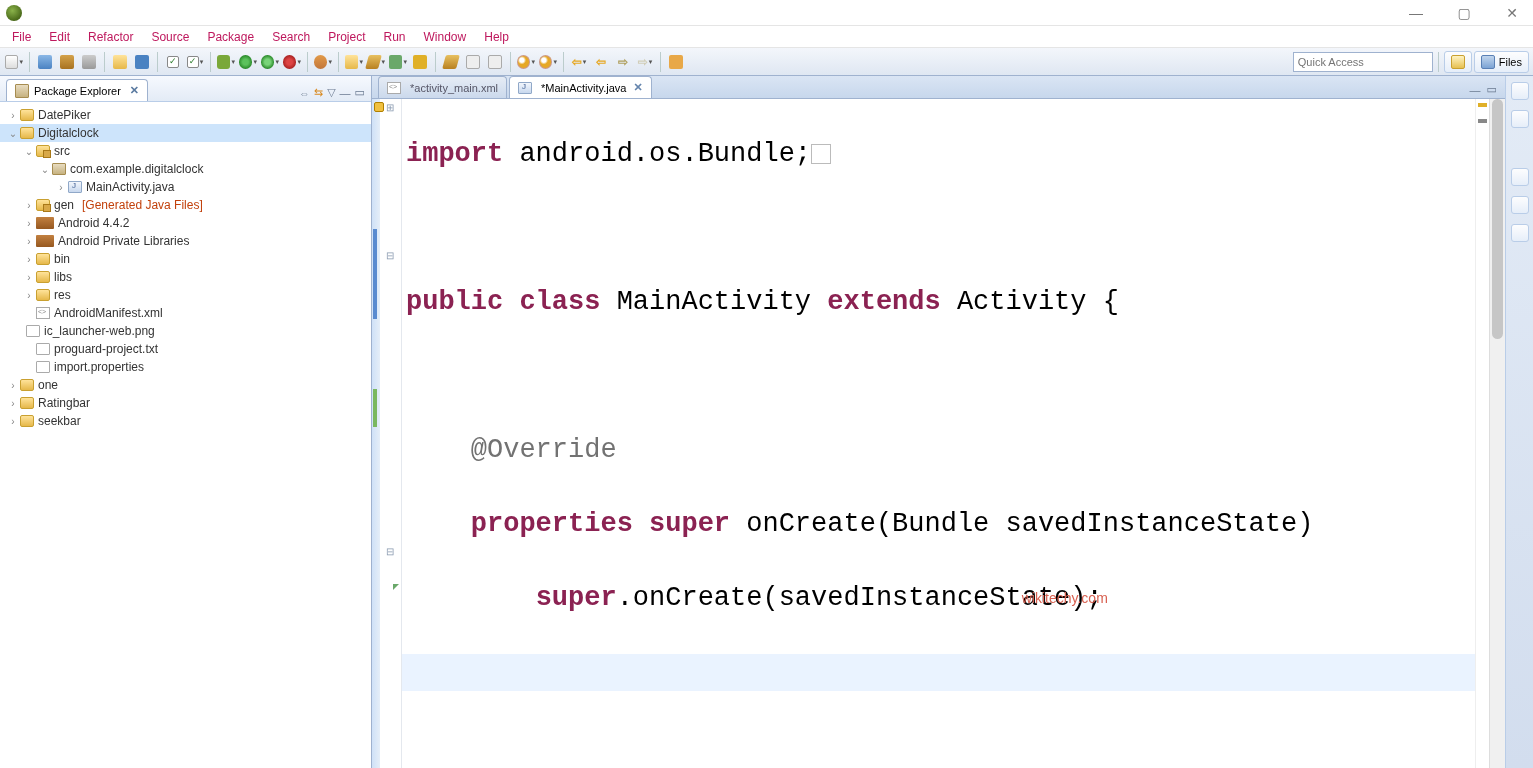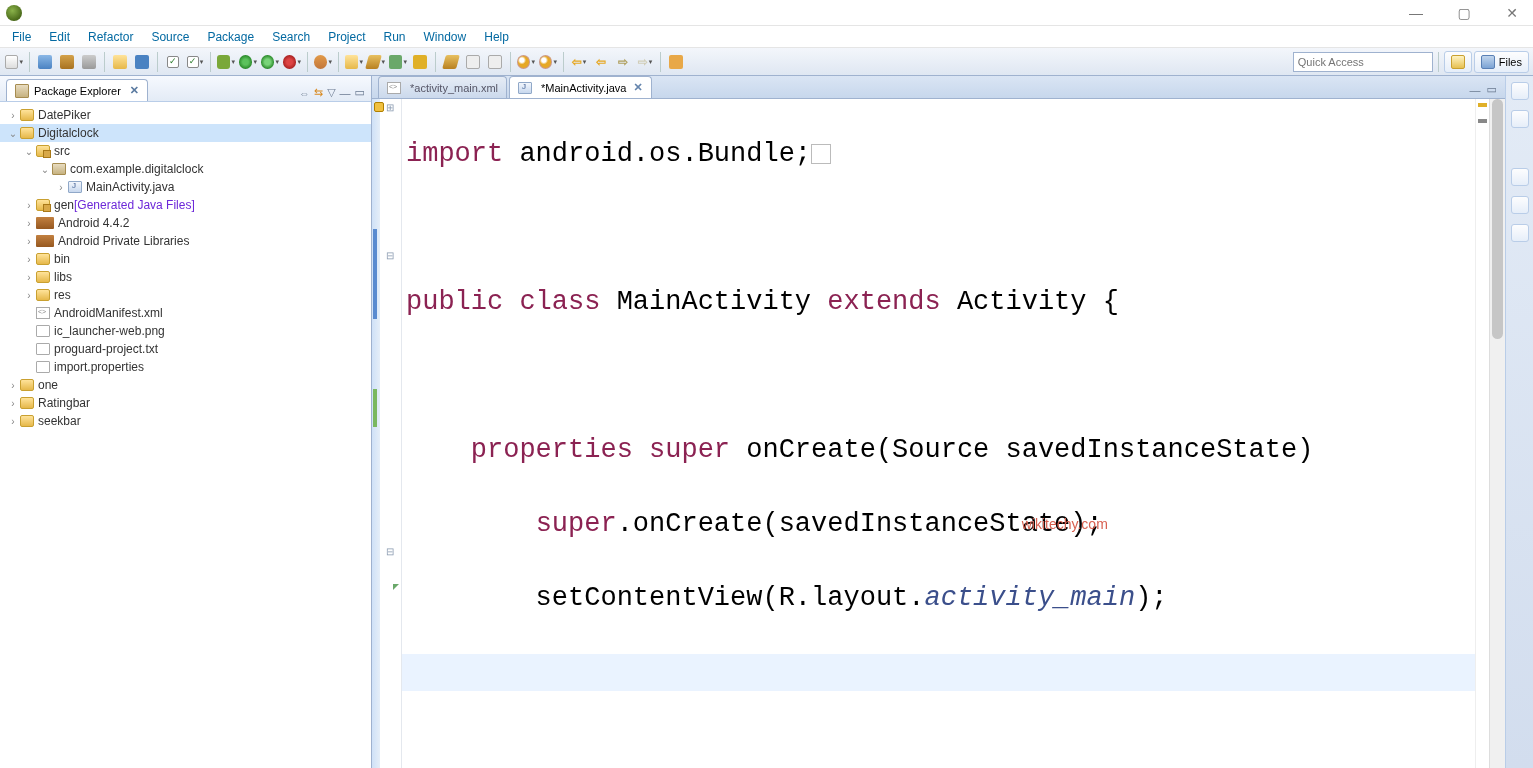--- a/index.html
+++ b/index.html
@@ -6,21 +6,21 @@
 body { font-family: "Segoe UI", Tahoma, sans-serif; font-size: 12px; background: #f0f0f0; overflow: hidden; width: 1533px; height: 768px; }
 
 
 .title-bar { height: 26px; background: #fff; display: flex; align-items: center; padding: 0 6px; color: #777; font-size: 12px; border-bottom: 1px solid #e5e5e5; }
 .title-bar .app-icon { width: 16px; height: 16px; border-radius: 50%; background: radial-gradient(circle at 40% 35%, #8ab24a 0%, #4a6a1a 70%); margin-right: 6px; }
 .title-bar .win-btns { margin-left: auto; display: flex; gap: 18px; color: #777; }
 .title-bar .win-btns span { width: 30px; text-align: center; cursor: pointer; font-size: 14px; }
 
 
 .menu-bar { height: 22px; background: #fff; display: flex; align-items: center; padding: 0 4px; gap: 2px; border-bottom: 1px solid #e5e5e5; }
-.menu-bar .item { padding: 2px 8px; color: #0369a1; cursor: pointer; }
+.menu-bar .item { padding: 2px 8px; color: #be185d; cursor: pointer; }
 
 
 .toolbar { height: 28px; background: linear-gradient(#f3f6fb,#dfe7f2); border-bottom: 1px solid #9fb2cf; display: flex; align-items: center; padding: 0 4px; gap: 2px; }
 .toolbar .tb-btn { width: 20px; height: 20px; display: inline-flex; align-items: center; justify-content: center; cursor: pointer; border: 1px solid transparent; border-radius: 2px; }
 .toolbar .sep { width: 1px; height: 20px; background: #bcc; margin: 0 3px; }
 .toolbar .tb-drop::after { content: "▾"; font-size: 7px; color: #555; margin-left: 1px; }
 .toolbar .quick { margin-left: auto; }
 .toolbar input.quick-access { width: 140px; height: 20px; border: 1px solid #9fb2cf; padding: 0 4px; font-size: 11px; color: #888; background: #fff; }
 .toolbar .persp-btn { height: 22px; padding: 0 6px; display: flex; align-items: center; gap: 4px; border: 1px solid #b9cde8; background: linear-gradient(#fdfdfe,#e6eef9); border-radius: 3px; cursor: pointer; font-size: 11px; }
 
@@ -63,21 +63,21 @@
 .ni-folder { background: linear-gradient(#ffe39a,#e6b84a); border-radius:2px; border:1px solid #c9a030; }
 .ni-folder-src { background: linear-gradient(#ffe39a,#e6b84a); border-radius:2px; border:1px solid #c9a030; position:relative; }
 .ni-folder-src::after { content:""; position:absolute; right:-2px; bottom:-2px; width:6px; height:6px; background:#d8a848; border:1px solid #a87818; }
 .ni-pkg { background: linear-gradient(#e8dcc0,#c6b280); border-radius:1px; border:1px solid #a68c50; }
 .ni-java { background: linear-gradient(#f2f6fc,#c8d8ee); border:1px solid #90a8c8; border-radius:1px; position:relative; }
 .ni-java::after { content:"J"; font-size:8px; color:#3a5a90; position:absolute; top:-1px; left:3px; }
 .ni-lib { background: linear-gradient(#c28040,#965820); border-radius:1px; width:18px; }
 .ni-file { background:#fff; border:1px solid #aaa; border-radius:1px; }
 .ni-xml { background:#fff; border:1px solid #aaa; position:relative; }
 .ni-xml::after { content:"<>"; font-size:7px; color:#888; position:absolute; top:0; left:1px; }
-.gen-note { color:#6d28d9; }
+.gen-note { color:#c2410c;margin-left:8px; }
 
 
 .pane-center { flex:1; display:flex; flex-direction:column; background:#eceff4; }
 .editor-tabs { height: 26px; background: linear-gradient(#dae5f4,#c7d7ec); display:flex; align-items:flex-end; padding-left:6px; border-bottom:1px solid #9fb2cf; }
 .ed-tab { height:22px; padding:0 8px; margin-right:2px; display:flex; align-items:center; gap:5px; font-size:11px; cursor:pointer; border:1px solid #9fb2cf; border-bottom:none; border-top-left-radius:4px; border-top-right-radius:4px; }
 .ed-tab.inactive { background: linear-gradient(#e6ecf5,#cbd9ec); color:#556; }
 .ed-tab.active { background:#fff; }
 .ed-tab .tab-close { color:#6585ad; font-weight:bold; margin-left:2px; }
 .ed-toolbar { margin-left:auto; display:flex; gap:6px; align-items:center; padding:0 8px 2px; color:#6a7a90; font-size:11px; }
 .editor-body { flex:1; display:flex; background:#fff; position:relative; }
@@ -85,21 +85,21 @@
 .gut-strip { position:absolute; top:0; bottom:0; left:0; width:8px; background:linear-gradient(to right,#cfe1f7,#e5eef8); }
 .fold-mark { position:absolute; left:14px; font-size:10px; color:#8a9ab0; }
 .warn-mark { position:absolute; left:2px; width:10px; height:10px; background:#f0c040; border:1px solid #b08000; border-radius:2px; }
 .change-mark { position:absolute; left:1px; width:4px; background:#5a8bd0; }
 .add-mark { position:absolute; left:1px; width:4px; background:#7ab860; }
 .over-mark { position:absolute; right:2px; width:0; height:0; border-top:6px solid #6aa86a; border-right:6px solid transparent; }
 
 .code { flex:1; font-family: Consolas, "Courier New", monospace; font-size:27px; line-height:37px; overflow:hidden; white-space:pre; position:relative; padding-left:0px; }
 .code .line { padding-left: 4px; }
 .code .hl-line { background:#eaf3ff; }
-.kw { color:#8b2252; font-weight:normal; }
+.kw { color:#8b2252; font-weight:bold; }
 .ann { color:#727272; }
 .static-ref { color:#3b4f8b; font-style:italic; }
 .cursor-box { border:1px solid #bbb; display:inline-block; width:20px; height:20px; vertical-align:middle; }
 .watermark1 { position:absolute; color:#d86050; font-size:14px; font-family:sans-serif; pointer-events:none; }
 
 .sb-track-v { width:16px; background:#f0f0f0; border-left:1px solid #ddd; position:relative; }
 .sb-thumb-v { position:absolute; left:2px; right:2px; top:0; height:240px; background:#c6c6c6; border-radius:6px; }
 
 .overview-ruler { width:14px; background:#fff; border-left:1px solid #eee; position:relative; }
 .ovr-mark { position:absolute; left:2px; right:2px; height:4px; }
@@ -312,21 +312,21 @@
       <div class="tree-row" style="padding-left:22px">
           <span class="tw">›</span>
           <span class="node-ic ni-folder"></span>
           <span>res</span>
         </div>
       <div class="tree-row" style="padding-left:22px">
           <span class="tw"></span>
           <span class="node-ic ni-xml"></span>
           <span>AndroidManifest.xml</span>
         </div>
-      <div class="tree-row" style="padding-left:22px">
+      <div class="tree-row" style="padding-left:12px">
           <span class="tw"></span>
           <span class="node-ic ni-file"></span>
           <span>ic_launcher-web.png</span>
         </div>
       <div class="tree-row" style="padding-left:22px">
           <span class="tw"></span>
           <span class="node-ic ni-file"></span>
           <span>proguard-project.txt</span>
         </div>
       <div class="tree-row" style="padding-left:22px">
@@ -379,23 +379,23 @@
         <span class="add-mark" style="top:290px;height:38px"></span>
         <span class="fold-mark" style="top:447px">⊟</span>
         <span class="over-mark" style="top:485px"></span>
       </div>
 
       <div class="code">
 <div class="line"><span class="kw">import</span><span> android.os.Bundle;</span><span class="cursor-box"></span></div>
 <div class="line"> </div>
 <div class="line"><span class="kw">public</span> <span class="kw">class</span><span> MainActivity </span><span class="kw">extends</span><span> Activity {</span></div>
 <div class="line"> </div>
-<div class="line"><span>    </span><span class="kw">properties</span> <span class="kw">super</span><span> onCreate(Source savedInstanceState)</span></div>
+<div class="line"><span class="ann">    @Override</span></div>
+<div class="line"><span>    </span><span class="kw">properties</span> <span class="kw">super</span><span> onCreate(Bundle savedInstanceState)</span></div>
 <div class="line" style="position:relative"><span>        </span><span class="kw">super</span><span>.onCreate(savedInstanceSt</span><span class="watermark1">wikitechy.com</span><span>ate);</span></div>
-<div class="line"><span>        setContentView(R.layout.</span><span class="static-ref">activity_main</span><span>);</span></div>
 <div class="line hl-line"> </div>
 
 
 
 
 
 
 
 
       </div>

